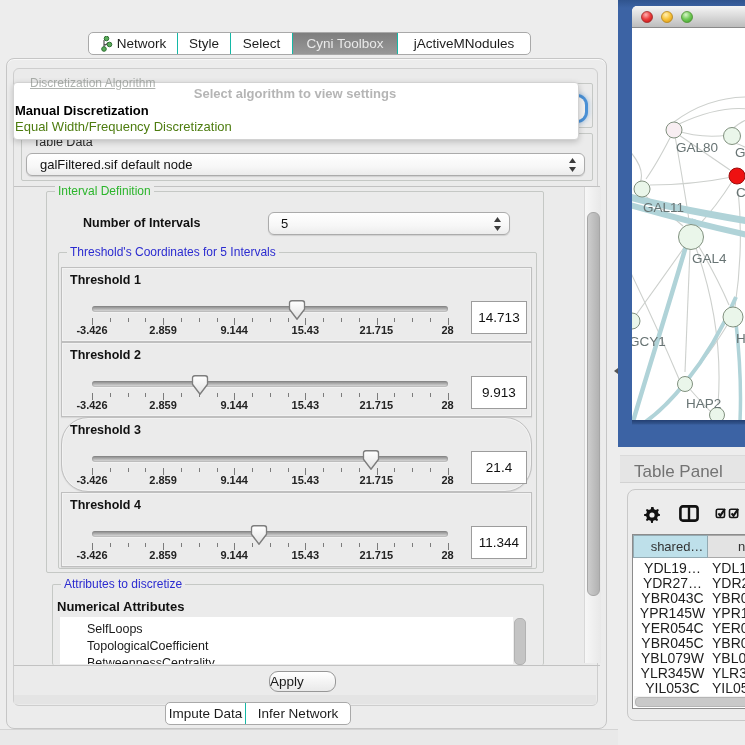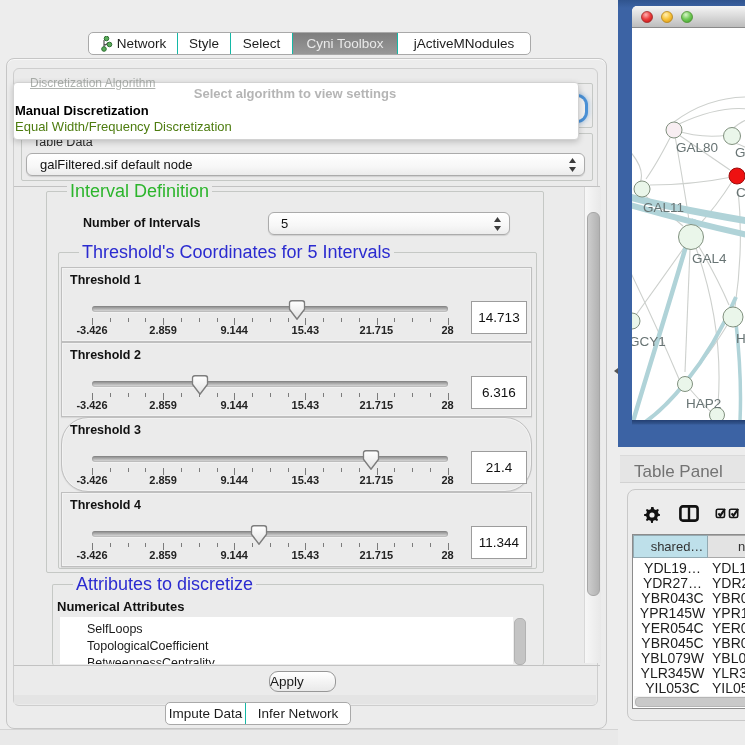--- a/index.html
+++ b/index.html
@@ -1,19 +1,19 @@
 <!DOCTYPE html>
 <html><head><meta charset="utf-8">
 <style>
 html,body{margin:0;padding:0;}
 body{width:745px;height:745px;position:relative;overflow:hidden;background:#ededed;
  font-family:"Liberation Sans",sans-serif;-webkit-font-smoothing:antialiased;}
 .abs{position:absolute;}
 .grp{position:absolute;border:1px solid #c5c8c5;border-radius:2px;}
-.grp>span{position:absolute;top:-8px;left:20px;background:#ebebeb;padding:0 3px;font-size:18px;line-height:14px;text-align:center;}
+.grp>span{position:absolute;top:-8px;left:8px;background:#ebebeb;padding:0 3px;font-size:12px;line-height:14px;text-align:center;}
 .combo{position:absolute;border:1px solid #ababab;border-radius:6px;
  background:linear-gradient(#ffffff,#f7f7f7 60%,#ececec);box-shadow:0 1px 1px rgba(0,0,0,.12);
  font-size:13px;color:#111;}
 .combo .ar{position:absolute;right:7px;top:50%;transform:translateY(-50%);width:9px;height:14px;}
 .tpanel{position:absolute;left:61px;width:469px;height:73px;background:#ebebeb;
  border:1px solid #bfbfbf;box-shadow:inset 0 0 0 1px #f2f2f2,0 1px 1px rgba(0,0,0,.08);}
 .tpanel .tt{position:absolute;left:8px;top:5px;font-weight:bold;font-size:12.5px;color:#111;}
 .track{position:absolute;left:30px;top:38px;width:356px;height:6px;border-radius:3px;
  background:linear-gradient(#828282,#b4b4b4 50%,#e6e6e6);box-shadow:inset 0 0 0 1px rgba(130,130,130,.35),0 1px 0 #f2f2f2;}
 .vbox{position:absolute;left:409px;top:33px;width:54px;height:31px;background:#fff;
@@ -159,21 +159,21 @@
         <div class="slbl" style="left:385.5px;">28</div>
         <svg class="thumb" style="left:138px;" width="17" height="20" viewBox="0 0 16 19">
           <defs>
             <linearGradient id="tg1" x1="0" y1="0" x2="0" y2="1">
               <stop offset="0" stop-color="#ffffff"></stop>
               <stop offset="1" stop-color="#e2e2e2"></stop>
             </linearGradient>
           </defs>
           <path d="M3.2,0.8 H12.8 Q15.2,0.8 15.2,3.2 V8.8 L8,18.2 L0.8,8.8 V3.2 Q0.8,0.8 3.2,0.8 Z" fill="url(#tg1)" stroke="#7d7d7d" stroke-width="1.4"></path>
         </svg>
-        <div class="vbox">6.316</div>
+        <div class="vbox">9.913</div>
       </div>
       <div class="tpanel" style="top:417px;border-radius:27px;">
         <div class="tt">Threshold 3</div>
         <div class="track"></div>
         <div class="tick mj" style="left:30.0px;"></div>
         <div class="tick" style="left:47.8px;"></div>
         <div class="tick" style="left:65.6px;"></div>
         <div class="tick" style="left:83.3px;"></div>
         <div class="tick mj" style="left:101.1px;"></div>
         <div class="tick" style="left:118.9px;"></div>

